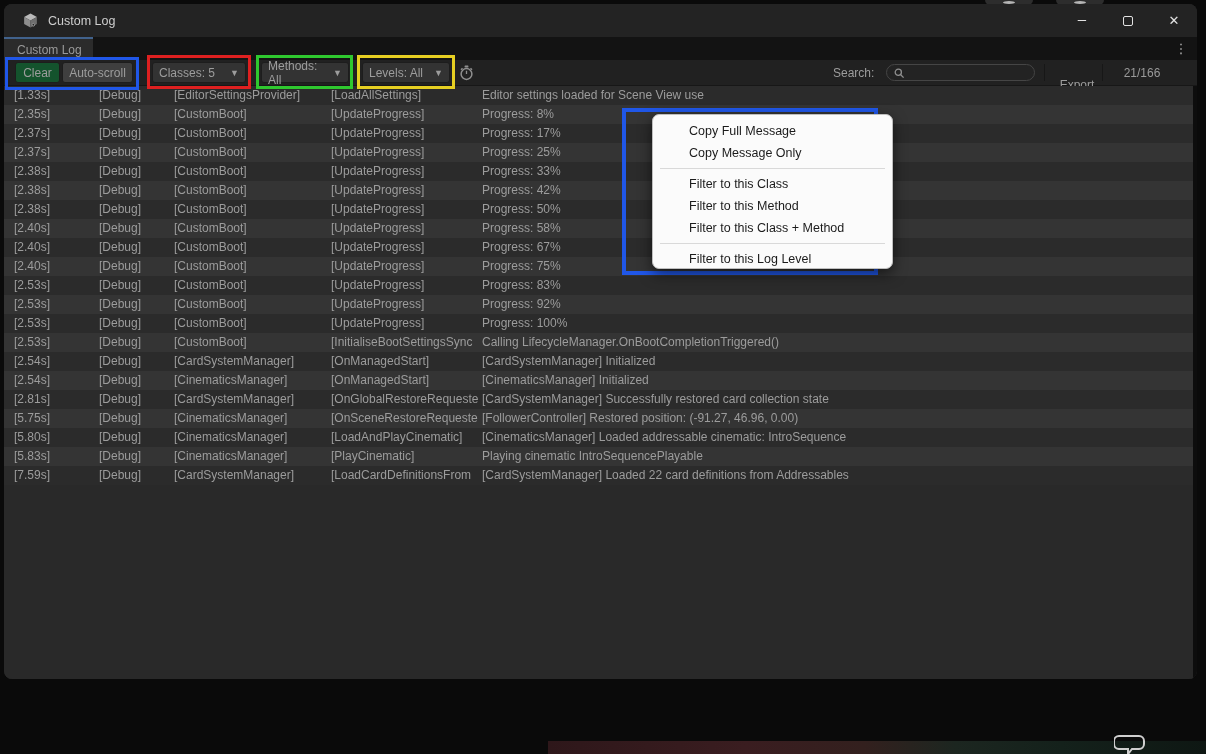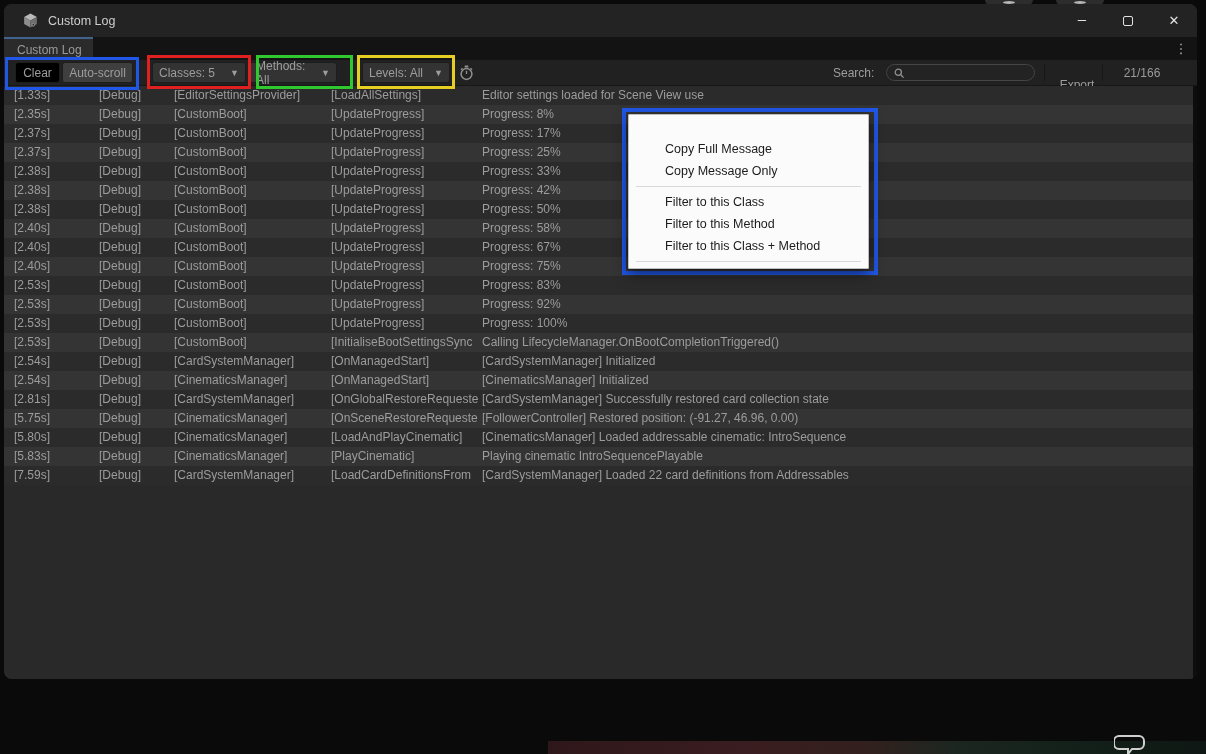--- a/index.html
+++ b/index.html
@@ -27,21 +27,21 @@
   .win-btn.min span { position:relative; top:-2px; font-size:15px; }
 
   .tabstrip { position:absolute; left:0; top:33px; width:100%; height:23px; background:#131313; }
   .tab { position:absolute; left:0; top:0; width:89px; height:23px; background:#2b2b2b;
       border-top:2px solid #41628c; color:#9a9a9a; font-size:12px; display:flex; align-items:center; padding-left:13px; }
   .kebab { position:absolute; right:8px; top:0; height:23px; width:16px; display:flex; align-items:center; justify-content:center;
       color:#b5b5b5; font-size:13px; letter-spacing:0; }
 
   .toolbar { position:absolute; left:0; top:56px; width:100%; height:26px; background:#212121; border-bottom:1px solid #171717; }
   .tb { position:absolute; top:2px; height:21px; display:flex; align-items:center; font-size:12px; color:#9d9d9d; }
-  .btn { background:#000000; border:1px solid #1d1d1d; border-radius:3px; justify-content:center; }
+  .btn { background:#14532d; border:1px solid #1d1d1d; border-radius:3px; justify-content:center; }
   .btn.pressed { background:#3f3f3f; }
   .dd { background:#333333; border:1px solid #1d1d1d; border-radius:3px; padding:0 6px; justify-content:space-between; }
   .dd .arrow { font-size:9px; color:#9d9d9d; margin-left:6px; }
   .tb-label { top:4px; height:17px; }
   .search-input { position:absolute; top:4px; height:17px; background:#232323; border:1px solid #454545; border-radius:9px;
       color:#cccccc; font-size:11px; padding:0 8px 0 22px; outline:none; font-family:"Liberation Sans",sans-serif; }
   .search-glyph { position:absolute; top:8px; z-index:3; }
   .vsep { position:absolute; top:4px; width:1px; height:17px; background:#171717; }
   .count { color:#9a9a9a; }
   .stopwatch { position:absolute; top:5px; }
@@ -60,22 +60,22 @@
 
   
   .ann { position:absolute; border-style:solid; z-index:5; pointer-events:none; }
   .ann-clear   { left:5px;   top:57px;  width:134px; height:33px;  border-width:3px; }
   .ann-classes { left:147px; top:55px;  width:104px; height:34px;  border-width:3px; }
   .ann-methods { left:256px; top:55px;  width:97px;  height:34px;  border-width:3px; }
   .ann-levels  { left:357px; top:55px;  width:98px;  height:34px;  border-width:3px; }
   .ann-menu    { left:622px; top:108px; width:256px; height:167px; border-width:4px; }
 
   
-  .context-menu { position:absolute; left:628px; top:114px; width:241px; height:155px; background:#fbfbfb;
-      border:1px solid #bfbfbf; border-radius:1px; box-shadow:0 5px 14px rgba(0,0,0,.55); z-index:6; padding-top:23px; overflow:hidden; }
+  .context-menu { position:absolute; left:652px; top:114px; width:241px; height:155px; background:#fbfbfb;
+      border:1px solid #bfbfbf; border-radius:7px; box-shadow:0 5px 14px rgba(0,0,0,.55); z-index:6; padding-top:5px; overflow:hidden; }
   .menu-item { height:22px; line-height:22px; padding-left:36px; font-size:12.5px; color:#1b1b1b; white-space:nowrap; }
   .menu-sep { height:1px; background:#d9d9d9; margin:4px 7px; }
 </style>
 </head>
 <body>
 
 <div class="screen">
 
   <div class="bg-bump" style="left:985px;width:48px;">
       <span class="hl"></span>
@@ -125,21 +125,21 @@
       <div class="tb btn" style="left:11px;width:45px;">
         <span>Clear</span>
       </div>
       <div class="tb btn pressed" style="left:58px;width:71px;">
         <span>Auto-scroll</span>
       </div>
       <div class="tb dd" style="left:148px;width:94px;">
         <span>Classes: 5</span>
         <span class="arrow">▼</span>
       </div>
-      <div class="tb dd" style="left:245px;width:88px;align-items:center;">
+      <div class="tb dd" style="left:257px;width:88px;align-items:center;">
         <span>Methods: All</span>
         <span class="arrow">▼</span>
       </div>
       <div class="tb dd" style="left:358px;width:88px;">
         <span>Levels: All</span>
         <span class="arrow">▼</span>
       </div>
       <svg class="stopwatch" style="left:455px;" width="15" height="16" viewBox="0 0 15 16">
         <rect x="5.6" y="0.5" width="3.8" height="2" rx="0.5" fill="#8f8f8f"></rect>
         <line x1="11.5" y1="3.2" x2="13" y2="4.7" stroke="#8f8f8f" stroke-width="1.4"></line>

